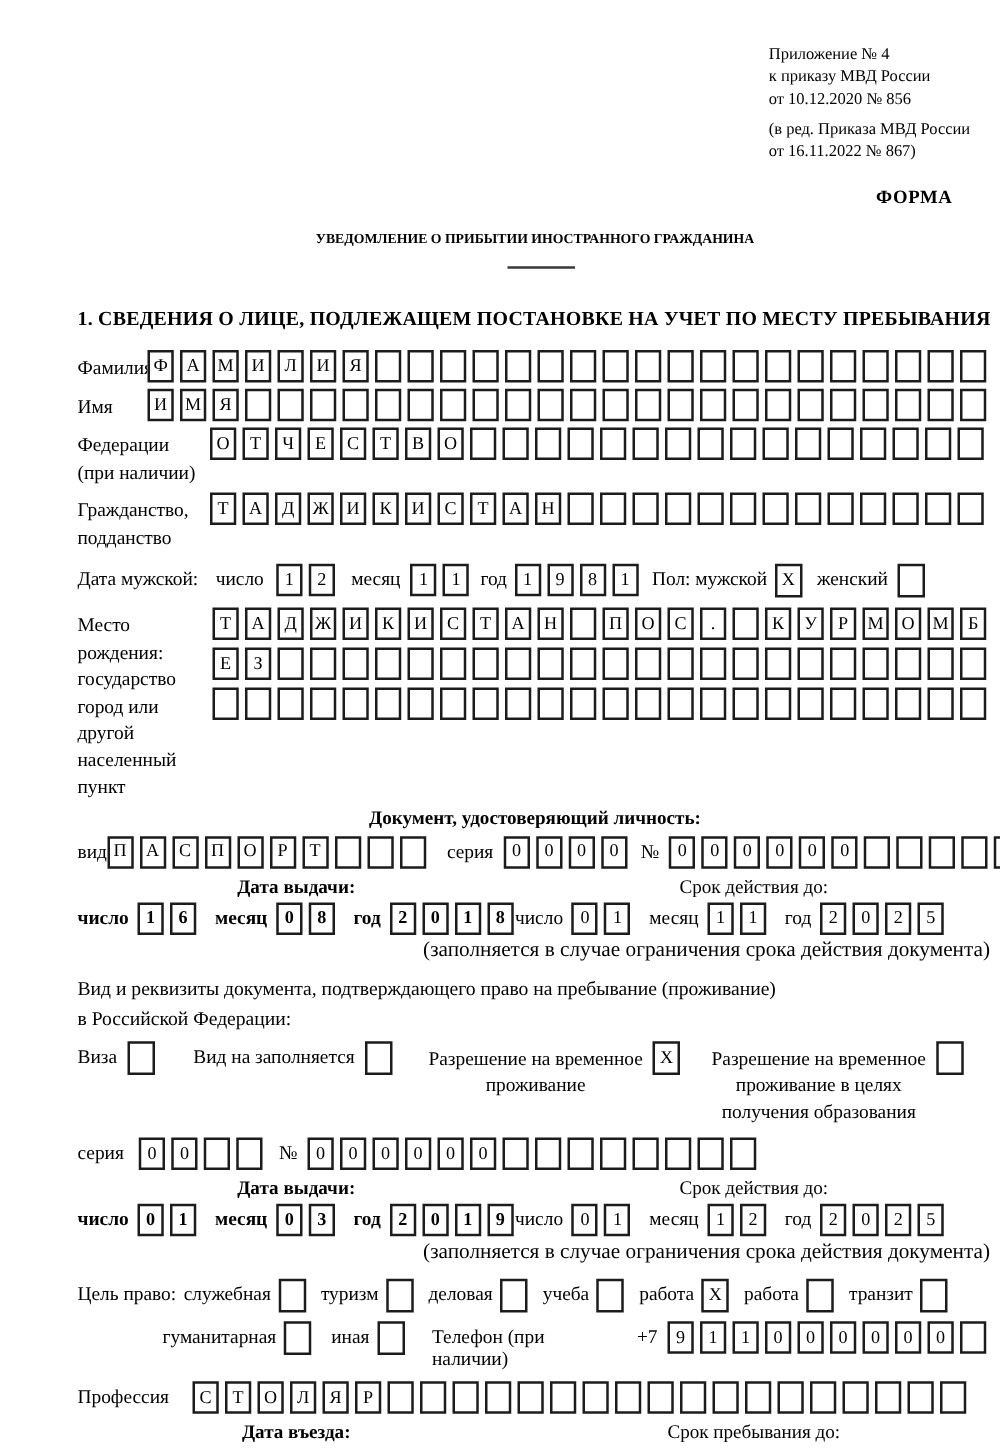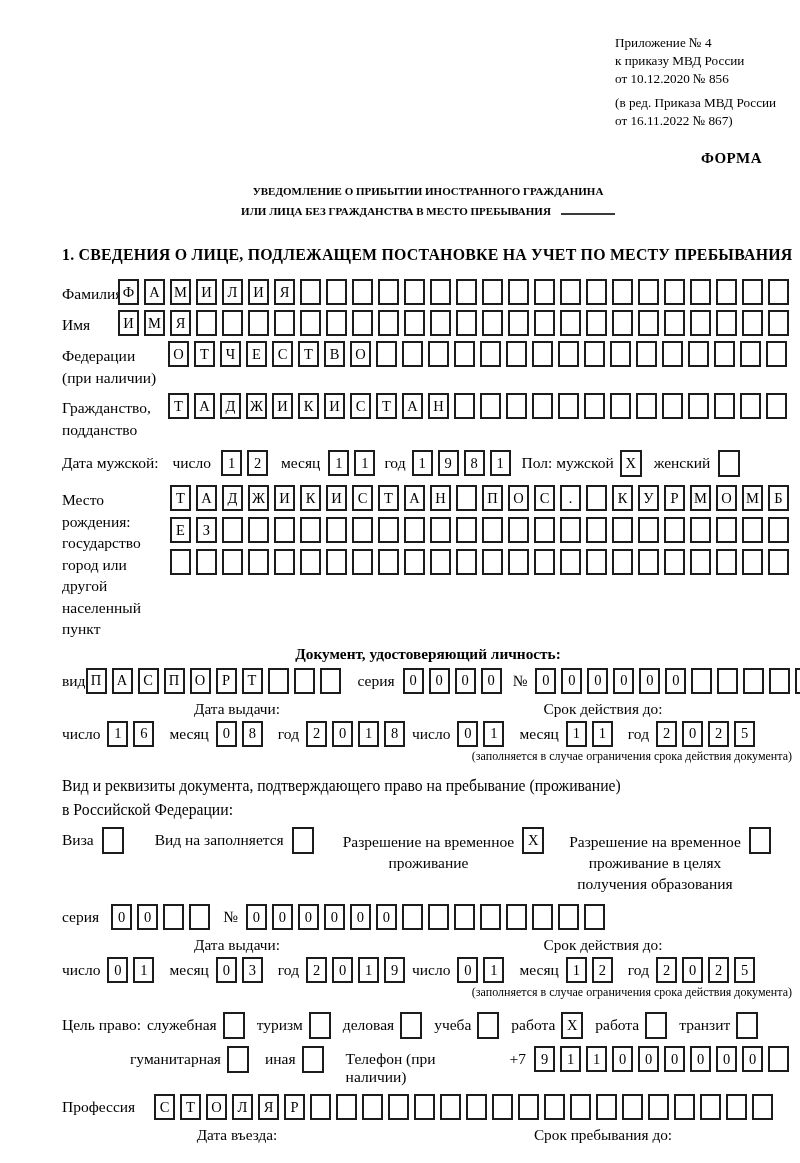--- a/index.html
+++ b/index.html
@@ -23,27 +23,27 @@
     width: 21px; height: 26px; border: 2px solid #1c1c1c; margin-right: 5px;
     font-size: 14.5px; flex: none; background: #fff;
   }
   .ckb { width: 22px; height: 27px; }
   .lbl { padding-top: 4px; line-height: 21.5px; }
   .t { padding-top: 4px; }
   .mt16 { margin-top: 15px; } .mt6 { margin-top: 5px; } .mt8 { margin-top: 8px; } .mt10 { margin-top: 10px; }
   .brow { margin-bottom: 6px; }
   .center-bold { text-align: center; font-weight: bold; font-size: 15.3px; }
   .dates { display: flex; margin-top: 6px; }
-  .dcol1 { width: 350px; }
+  .dcol1 { width: 350px; font-weight: bold; }
   .dcol2 { flex: 1; }
   .dhead { text-align: center; font-size: 15.3px; margin-bottom: 3px; }
   .drow { display: flex; align-items: flex-start; }
   .drow .t { margin-right: 7px; }
   .drow .boxes { margin-right: 10px; }
-  .note { font-size: 12px; text-align: right; margin-top: 2px; padding-right: 2px; }
+  .note { font-size: 17px; text-align: right; margin-top: 2px; padding-right: 2px; }
   .para { line-height: 1.55; margin-top: 10px; font-size: 15.7px; }
   .ckgrp { display: flex; align-items: flex-start; }
   .ckgrp .clabel { text-align: center; line-height: 21px; padding-top: 4px; }
   .ckgrp .ckb { margin-left: 8px; }
   .purpose-line { display: flex; align-items: flex-start; margin-top: 12px; }
   .purpose-line .t { margin-right: 6px; }
   .purpose-line .ckb { margin-right: 12px; }
 </style>
 </head>
 <body>
@@ -55,21 +55,21 @@
     <div>к приказу МВД России</div>
     <div>от 10.12.2020 № 856</div>
     <div class="grp2">(в ред. Приказа МВД России</div>
     <div>от 16.11.2022 № 867)</div>
   </div>
 
   <div class="forma">ФОРМА</div>
 
   <div class="title">
     <div>УВЕДОМЛЕНИЕ О ПРИБЫТИИ ИНОСТРАННОГО ГРАЖДАНИНА</div>
-    <div><span>ИЛИ ЛИЦА БЕЗ ГРАЖДАНСТВА В МЕСТО ПРЕБЫВАНИЯ</span><span class="blank-line"></span></div>
+    <div><span class="blank-line"></span></div>
   </div>
 
   <div class="sect">1. СВЕДЕНИЯ О ЛИЦЕ, ПОДЛЕЖАЩЕМ ПОСТАНОВКЕ НА УЧЕТ ПО МЕСТУ ПРЕБЫВАНИЯ</div>
 
   <div class="frow mt16">
     <div class="lbl" style="width:56px">Фамилия</div>
     <div class="boxes">
         <span class="cb">Ф</span>
         <span class="cb">А</span>
         <span class="cb">М</span>

